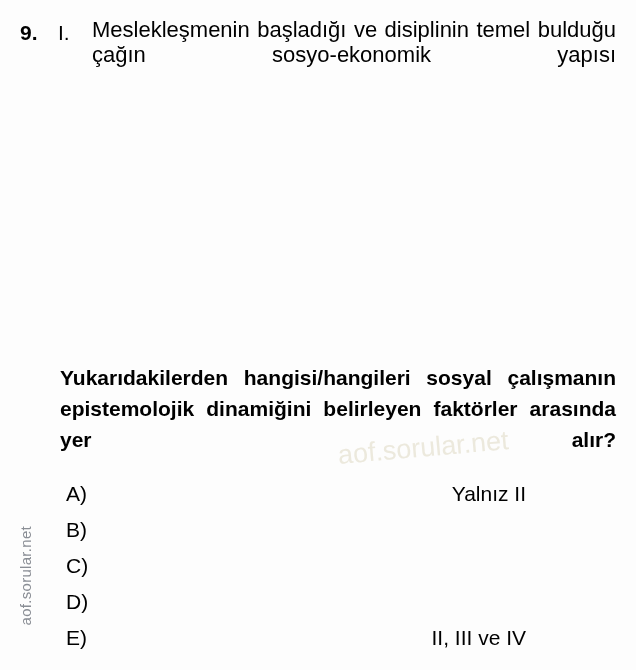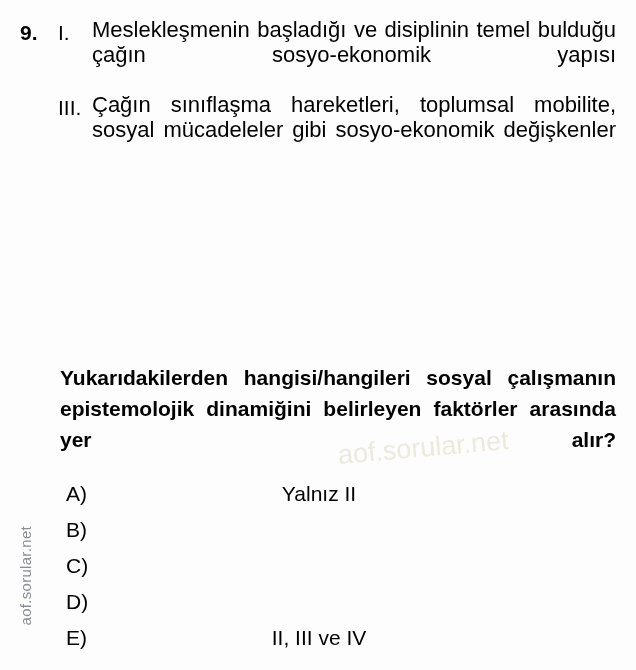--- a/index.html
+++ b/index.html
@@ -111,21 +111,21 @@
     width: 46px;
     font-size: 21px;
     line-height: 36px;
     text-align: left;
     white-space: nowrap;
   }
   .option-text {
     flex: 1 1 auto;
     font-size: 21px;
     line-height: 36px;
-    text-align: center;
+    text-align: right;
     white-space: nowrap;
   }
 
   
   #watermark-vertical {
     position: absolute;
     left: -40px;
     top: 552px;
     width: 130px;
     font-size: 15px;
@@ -165,24 +165,20 @@
   <div id="question-number">9.</div>
 
   <div id="premise-list">
 
     <div class="premise-row">
       <div class="premise-marker">I.</div>
       <div class="premise-text">Meslekleşmenin başladığı ve disiplinin temel bulduğu çağın sosyo-ekonomik yapısı</div>
     </div>
 
 
-    <div class="premise-row">
-      <div class="premise-marker">III.</div>
-      <div class="premise-text">Çağın sınıflaşma hareketleri, toplumsal mobilite, sosyal mücadeleler gibi sosyo-ekonomik değişkenler</div>
-    </div>
 
 
   </div>
 
   <div id="question-stem">Yukarıdakilerden hangisi/hangileri sosyal çalışmanın epistemolojik dinamiğini belirleyen faktörler arasında yer alır?</div>
 
   <div id="options-list">
 
     <div class="option-row">
       <div class="option-letter">A)</div>

